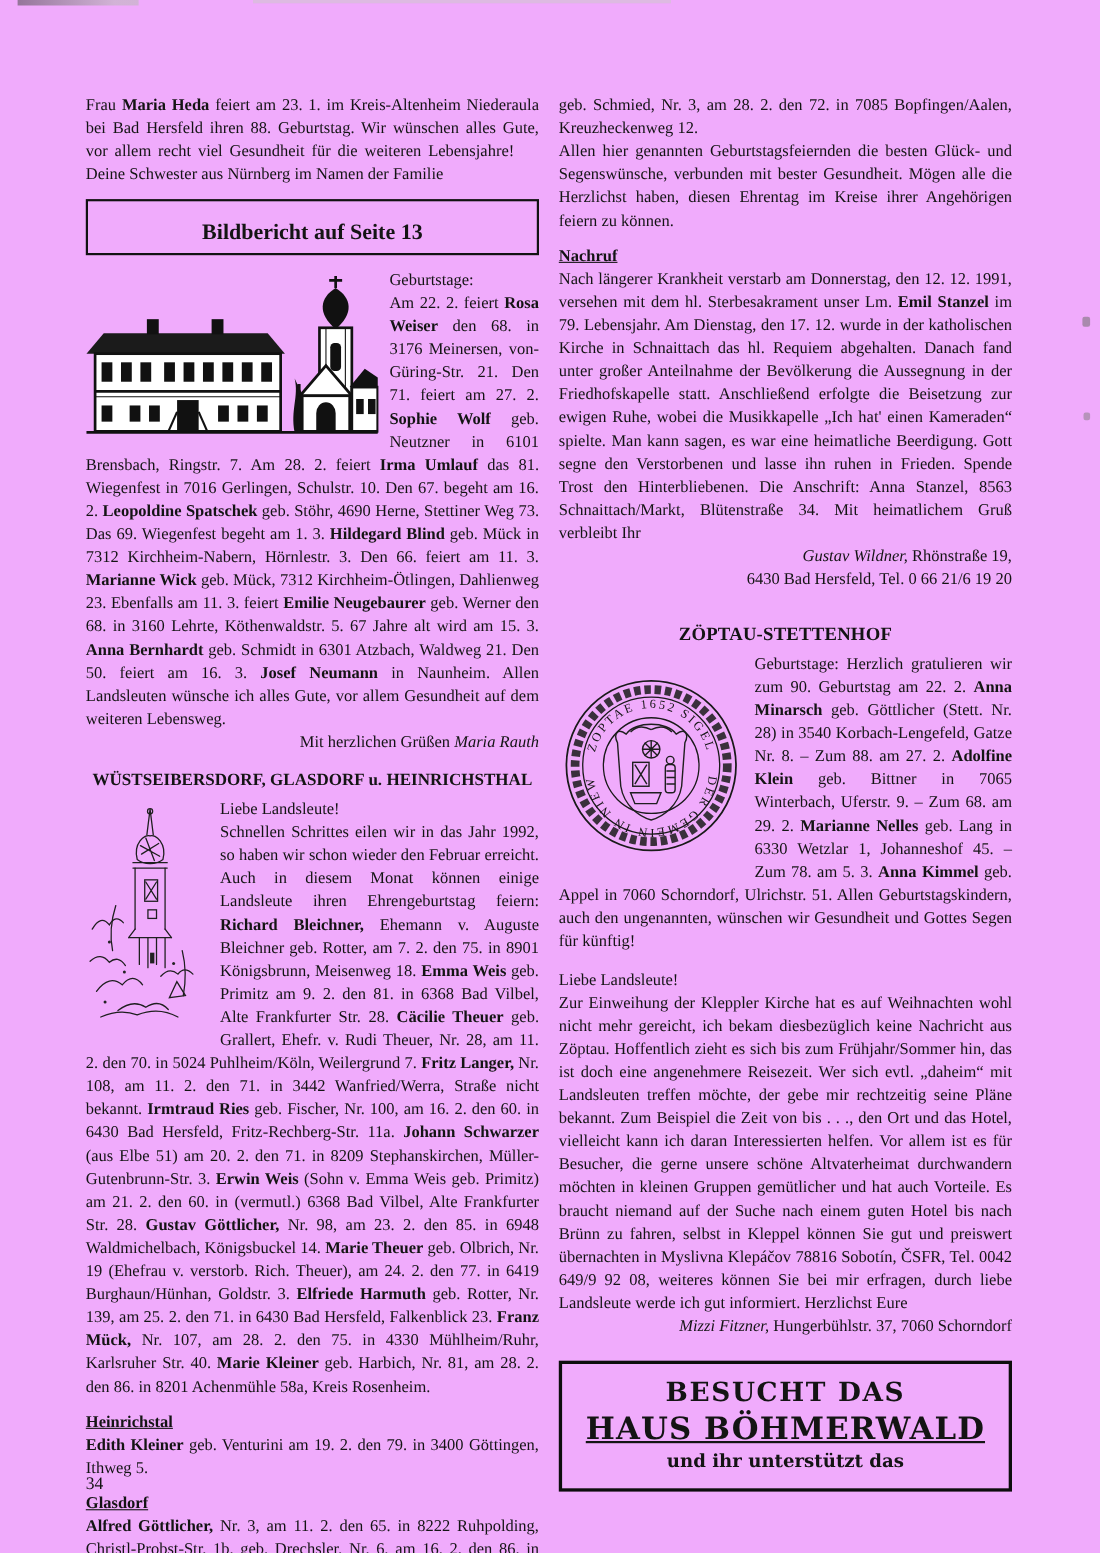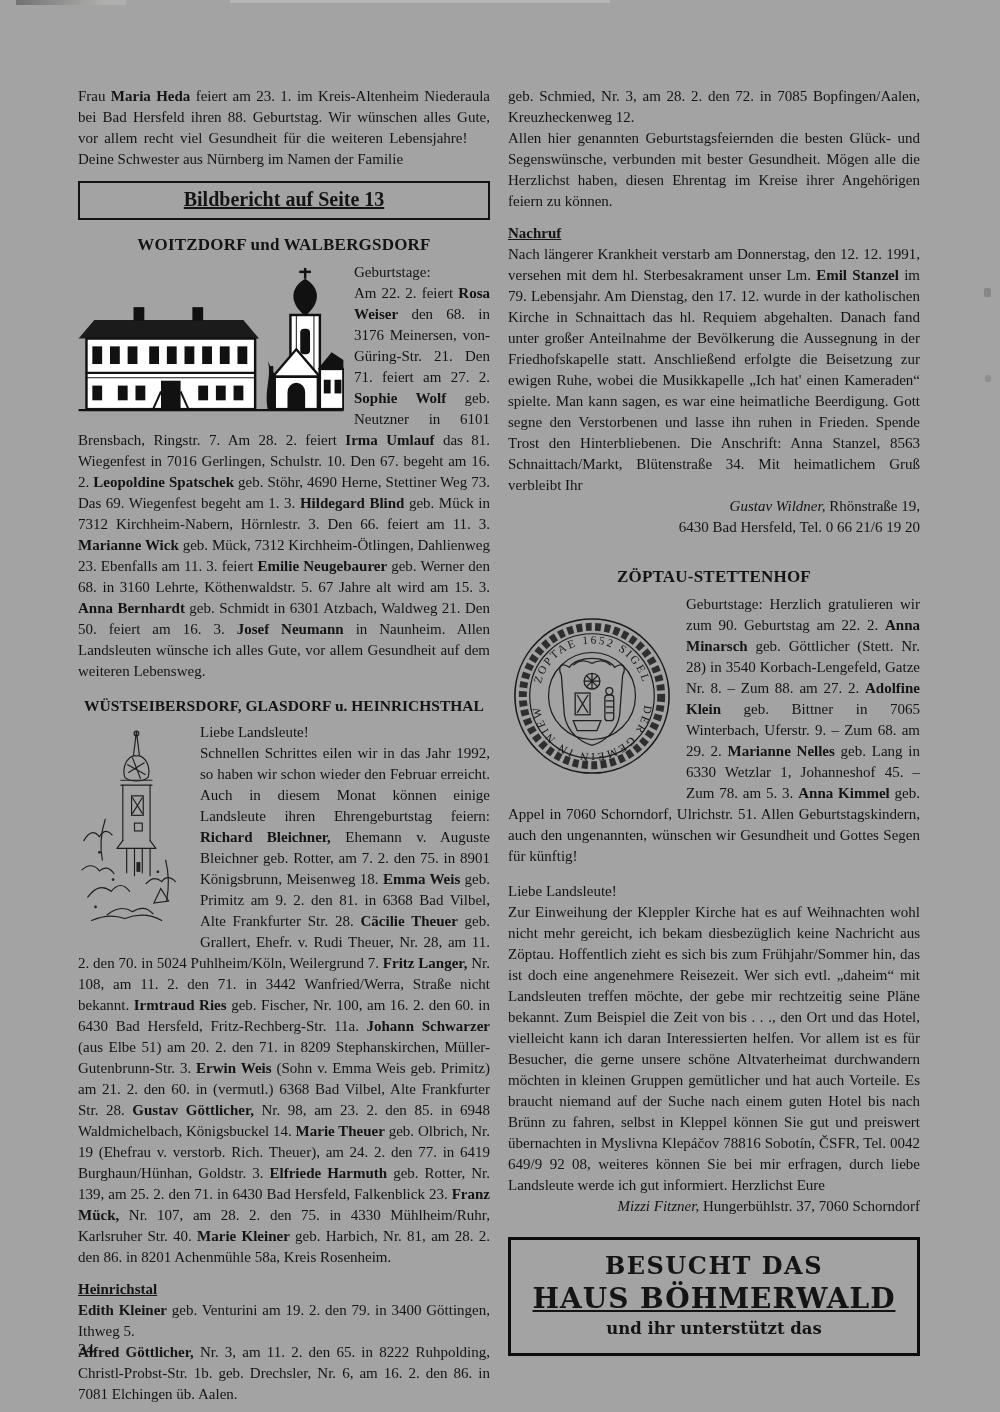--- a/index.html
+++ b/index.html
@@ -1,26 +1,26 @@
 <!DOCTYPE html>
 <html lang="de"><head>
 <meta charset="utf-8">
 <style>
   html,body{margin:0;padding:0;background:#e9e9e7;}
-  .page{position:relative;width:1000px;height:1412px;background:#a3a3a3;overflow:hidden;
+  .page{position:relative;width:1000px;height:1412px;background:#f0abfc;overflow:hidden;
         font-family:"Liberation Serif", serif;color:#141414;}
   .col{position:absolute;top:86px;width:412px;}
   .col-left{left:78px;}
   .col-right{left:508px;}
   p{margin:0;}
   .body{font-size:15px;line-height:21px;text-align:justify;}
   .line{font-size:15px;line-height:21px;}
   .right-align{text-align:right;}
-  .notice-box{border:2px solid #121212;margin:11px 0 13px;padding:5px 0 7px;
-              text-align:center;font-weight:bold;font-size:20px;text-decoration:underline;}
+  .notice-box{border:2px solid #121212;margin:11px 0 13px;padding:17px 0 7px;
+              text-align:center;font-weight:bold;font-size:20px;}
   .sect-head{font-size:17px;font-weight:bold;text-align:center;margin:15px 0 7px;letter-spacing:.2px;}
   .sect-head.long{font-size:15.5px;white-space:nowrap;letter-spacing:0;}
   .sub-head{font-size:15px;line-height:21px;font-weight:bold;margin-top:11px;text-decoration:underline;}
   .gap-m{height:14px;}
   .art{float:left;margin:2px 10px 2px 0;}
   .flow::after{content:"";display:block;clear:both;}
   .ad-box{border:3px solid #0d0d0d;margin-top:20px;padding:11px 6px 13px;text-align:center;}
   .ad1{font-family:"DejaVu Serif", serif;font-weight:900;font-size:24px;line-height:30px;letter-spacing:1.5px;}
   .ad2{font-family:"DejaVu Serif", serif;font-weight:900;font-size:28px;line-height:36px;letter-spacing:1px;text-decoration:underline;}
   .ad3{font-family:"DejaVu Serif", serif;font-weight:bold;font-size:16.5px;line-height:23px;}
@@ -40,21 +40,20 @@
   <div class="speck1"></div>
   <div class="speck2"></div>
 
   <div class="col col-left">
     <p class="body">Frau <b>Maria Heda</b> feiert am 23. 1. im Kreis-Altenheim Niederaula bei Bad Hersfeld ihren 88. Geburtstag. Wir wünschen alles Gute, vor allem recht viel Gesundheit für die weiteren Lebensjahre!  Deine Schwester aus Nürnberg im Namen der Familie</p>
 
     <div class="notice-box">
       <span>Bildbericht auf Seite 13</span>
     </div>
 
-    <div class="sect-head">WOITZDORF und WALBERGSDORF</div>
 
     <div class="flow">
       <svg class="art" width="266" height="152" viewBox="0 0 270 155">
         <line x1="0" y1="149" x2="270" y2="149" stroke="#111" stroke-width="2.5"></line>
 
         <polygon points="0,76 16,57 168,57 184,76" fill="#1b1b1b"></polygon>
         <rect x="56" y="44" width="11" height="14" fill="#111"></rect>
         <rect x="116" y="44" width="11" height="14" fill="#111"></rect>
         <rect x="8" y="76" width="172" height="72" fill="#fff" stroke="#111" stroke-width="2.5"></rect>
         <line x1="8" y1="111" x2="180" y2="111" stroke="#111" stroke-width="2.5"></line>
@@ -94,20 +93,21 @@
         <path d="M213,148 L213,131 A9,10 0 0 1 231,131 L231,148 Z" fill="#111"></path>
 
         <rect x="246" y="107" width="24" height="41" fill="#fff" stroke="#111" stroke-width="2.5"></rect>
         <polygon points="244,107 258,90 270,98 270,107" fill="#111"></polygon>
         <rect x="250" y="118" width="7" height="14" fill="#111"></rect>
         <rect x="261" y="118" width="7" height="14" fill="#111"></rect>
       </svg>
       <p class="line">Geburtstage:</p>
       <p class="body">Am 22. 2. feiert <b>Rosa Weiser</b> den 68. in 3176 Meinersen, von-Güring-Str. 21. Den 71. feiert am 27. 2. <b>Sophie Wolf</b> geb. Neutzner in 6101 Brensbach, Ringstr. 7. Am 28. 2. feiert <b>Irma Umlauf</b> das 81. Wiegenfest in 7016 Gerlingen, Schulstr. 10. Den 67. begeht am 16. 2. <b>Leopoldine Spatschek</b> geb. Stöhr, 4690 Herne, Stettiner Weg 73. Das 69. Wiegenfest begeht am 1. 3. <b>Hildegard Blind</b> geb. Mück in 7312 Kirchheim-Nabern, Hörnlestr. 3. Den 66. feiert am 11. 3. <b>Marianne Wick</b> geb. Mück, 7312 Kirchheim-Ötlingen, Dahlienweg 23. Ebenfalls am 11. 3. feiert <b>Emilie Neugebaurer</b> geb. Werner den 68. in 3160 Lehrte, Köthenwaldstr. 5. 67 Jahre alt wird am 15. 3. <b>Anna Bernhardt</b> geb. Schmidt in 6301 Atzbach, Waldweg 21. Den 50. feiert am 16. 3. <b>Josef Neumann</b> in Naunheim. Allen Landsleuten wünsche ich alles Gute, vor allem Gesundheit auf dem weiteren Lebensweg.</p>
     </div>
+    <p class="line right-align">Mit herzlichen Grüßen <i>Maria Rauth</i></p>
 
     <div class="sect-head long">WÜSTSEIBERSDORF, GLASDORF u. HEINRICHSTHAL</div>
 
     <div class="flow">
       <svg class="art" width="112" height="208" viewBox="0 0 115 210">
         <g stroke="#1f1f1f" stroke-width="1.2" fill="none" stroke-linecap="round">
           <path d="M57,30 L60,6 L63,30"></path>
           <circle cx="60" cy="8" r="2.4"></circle>
           <path d="M48,53 C44,38 55,29 60,31 C65,29 76,38 72,53 C66,58 54,58 48,53 Z"></path>
           <path d="M51,40 L69,50 M52,48 L68,38 M56,33 L64,54"></path>
@@ -135,20 +135,21 @@
           <rect x="60" y="140" width="4" height="10"></rect>
         </g>
       </svg>
       <p class="line">Liebe Landsleute!</p>
       <p class="body">Schnellen Schrittes eilen wir in das Jahr 1992, so haben wir schon wieder den Februar erreicht. Auch in diesem Monat können einige Landsleute ihren Ehrengeburtstag feiern: <b>Richard Bleichner,</b> Ehemann v. Auguste Bleichner geb. Rotter, am 7. 2. den 75. in 8901 Königsbrunn, Meisenweg 18. <b>Emma Weis</b> geb. Primitz am 9. 2. den 81. in 6368 Bad Vilbel, Alte Frankfurter Str. 28. <b>Cäcilie Theuer</b> geb. Grallert, Ehefr. v. Rudi Theuer, Nr. 28, am 11. 2. den 70. in 5024 Puhlheim/Köln, Weilergrund 7. <b>Fritz Langer,</b> Nr. 108, am 11. 2. den 71. in 3442 Wanfried/Werra, Straße nicht bekannt. <b>Irmtraud Ries</b> geb. Fischer, Nr. 100, am 16. 2. den 60. in 6430 Bad Hersfeld, Fritz-Rechberg-Str. 11a. <b>Johann Schwarzer</b> (aus Elbe 51) am 20. 2. den 71. in 8209 Stephanskirchen, Müller-Gutenbrunn-Str. 3. <b>Erwin Weis</b> (Sohn v. Emma Weis geb. Primitz) am 21. 2. den 60. in (vermutl.) 6368 Bad Vilbel, Alte Frankfurter Str. 28. <b>Gustav Göttlicher,</b> Nr. 98, am 23. 2. den 85. in 6948 Waldmichelbach, Königsbuckel 14. <b>Marie Theuer</b> geb. Olbrich, Nr. 19 (Ehefrau v. verstorb. Rich. Theuer), am 24. 2. den 77. in 6419 Burghaun/Hünhan, Goldstr. 3. <b>Elfriede Harmuth</b> geb. Rotter, Nr. 139, am 25. 2. den 71. in 6430 Bad Hersfeld, Falkenblick 23. <b>Franz Mück,</b> Nr. 107, am 28. 2. den 75. in 4330 Mühlheim/Ruhr, Karlsruher Str. 40. <b>Marie Kleiner</b> geb. Harbich, Nr. 81, am 28. 2. den 86. in 8201 Achenmühle 58a, Kreis Rosenheim.</p>
     </div>
 
     <p class="sub-head">Heinrichstal</p>
     <p class="body"><b>Edith Kleiner</b> geb. Venturini am 19. 2. den 79. in 3400 Göttingen, Ithweg 5.</p>
 
+    <p class="sub-head">Glasdorf</p>
     <p class="body"><b>Alfred Göttlicher,</b> Nr. 3, am 11. 2. den 65. in 8222 Ruhpolding, Christl-Probst-Str. 1b.  geb. Drechsler, Nr. 6, am 16. 2. den 86. in 7081 Elchingen üb. Aalen. </p>
   </div>
 
   <div class="col col-right">
     <p class="body">geb. Schmied, Nr. 3, am 28. 2. den 72. in 7085 Bopfingen/Aalen, Kreuzheckenweg 12.</p>
     <p class="body">Allen hier genannten Geburtstagsfeiernden die besten Glück- und Segenswünsche, verbunden mit bester Gesundheit. Mögen alle die Herzlichst haben, diesen Ehrentag im Kreise ihrer Angehörigen feiern zu können.</p>
 
     <p class="sub-head">Nachruf</p>
     <p class="body">Nach längerer Krankheit verstarb am Donnerstag, den 12. 12. 1991, versehen mit dem hl. Sterbesakrament unser Lm. <b>Emil Stanzel</b> im 79. Lebensjahr. Am Dienstag, den 17. 12. wurde in der katholischen Kirche in Schnaittach das hl. Requiem abgehalten. Danach fand unter großer Anteilnahme der Bevölkerung die Aussegnung in der Friedhofskapelle statt. Anschließend erfolgte die Beisetzung zur ewigen Ruhe, wobei die Musikkapelle „Ich hat' einen Kameraden“ spielte. Man kann sagen, es war eine heimatliche Beerdigung. Gott segne den Verstorbenen und lasse ihn ruhen in Frieden. Spende Trost den Hinterbliebenen. Die Anschrift: Anna Stanzel, 8563 Schnaittach/Markt, Blütenstraße 34. Mit heimatlichem Gruß verbleibt Ihr</p>
     <p class="line right-align"><i>Gustav Wildner,</i> Rhönstraße 19,</p>

